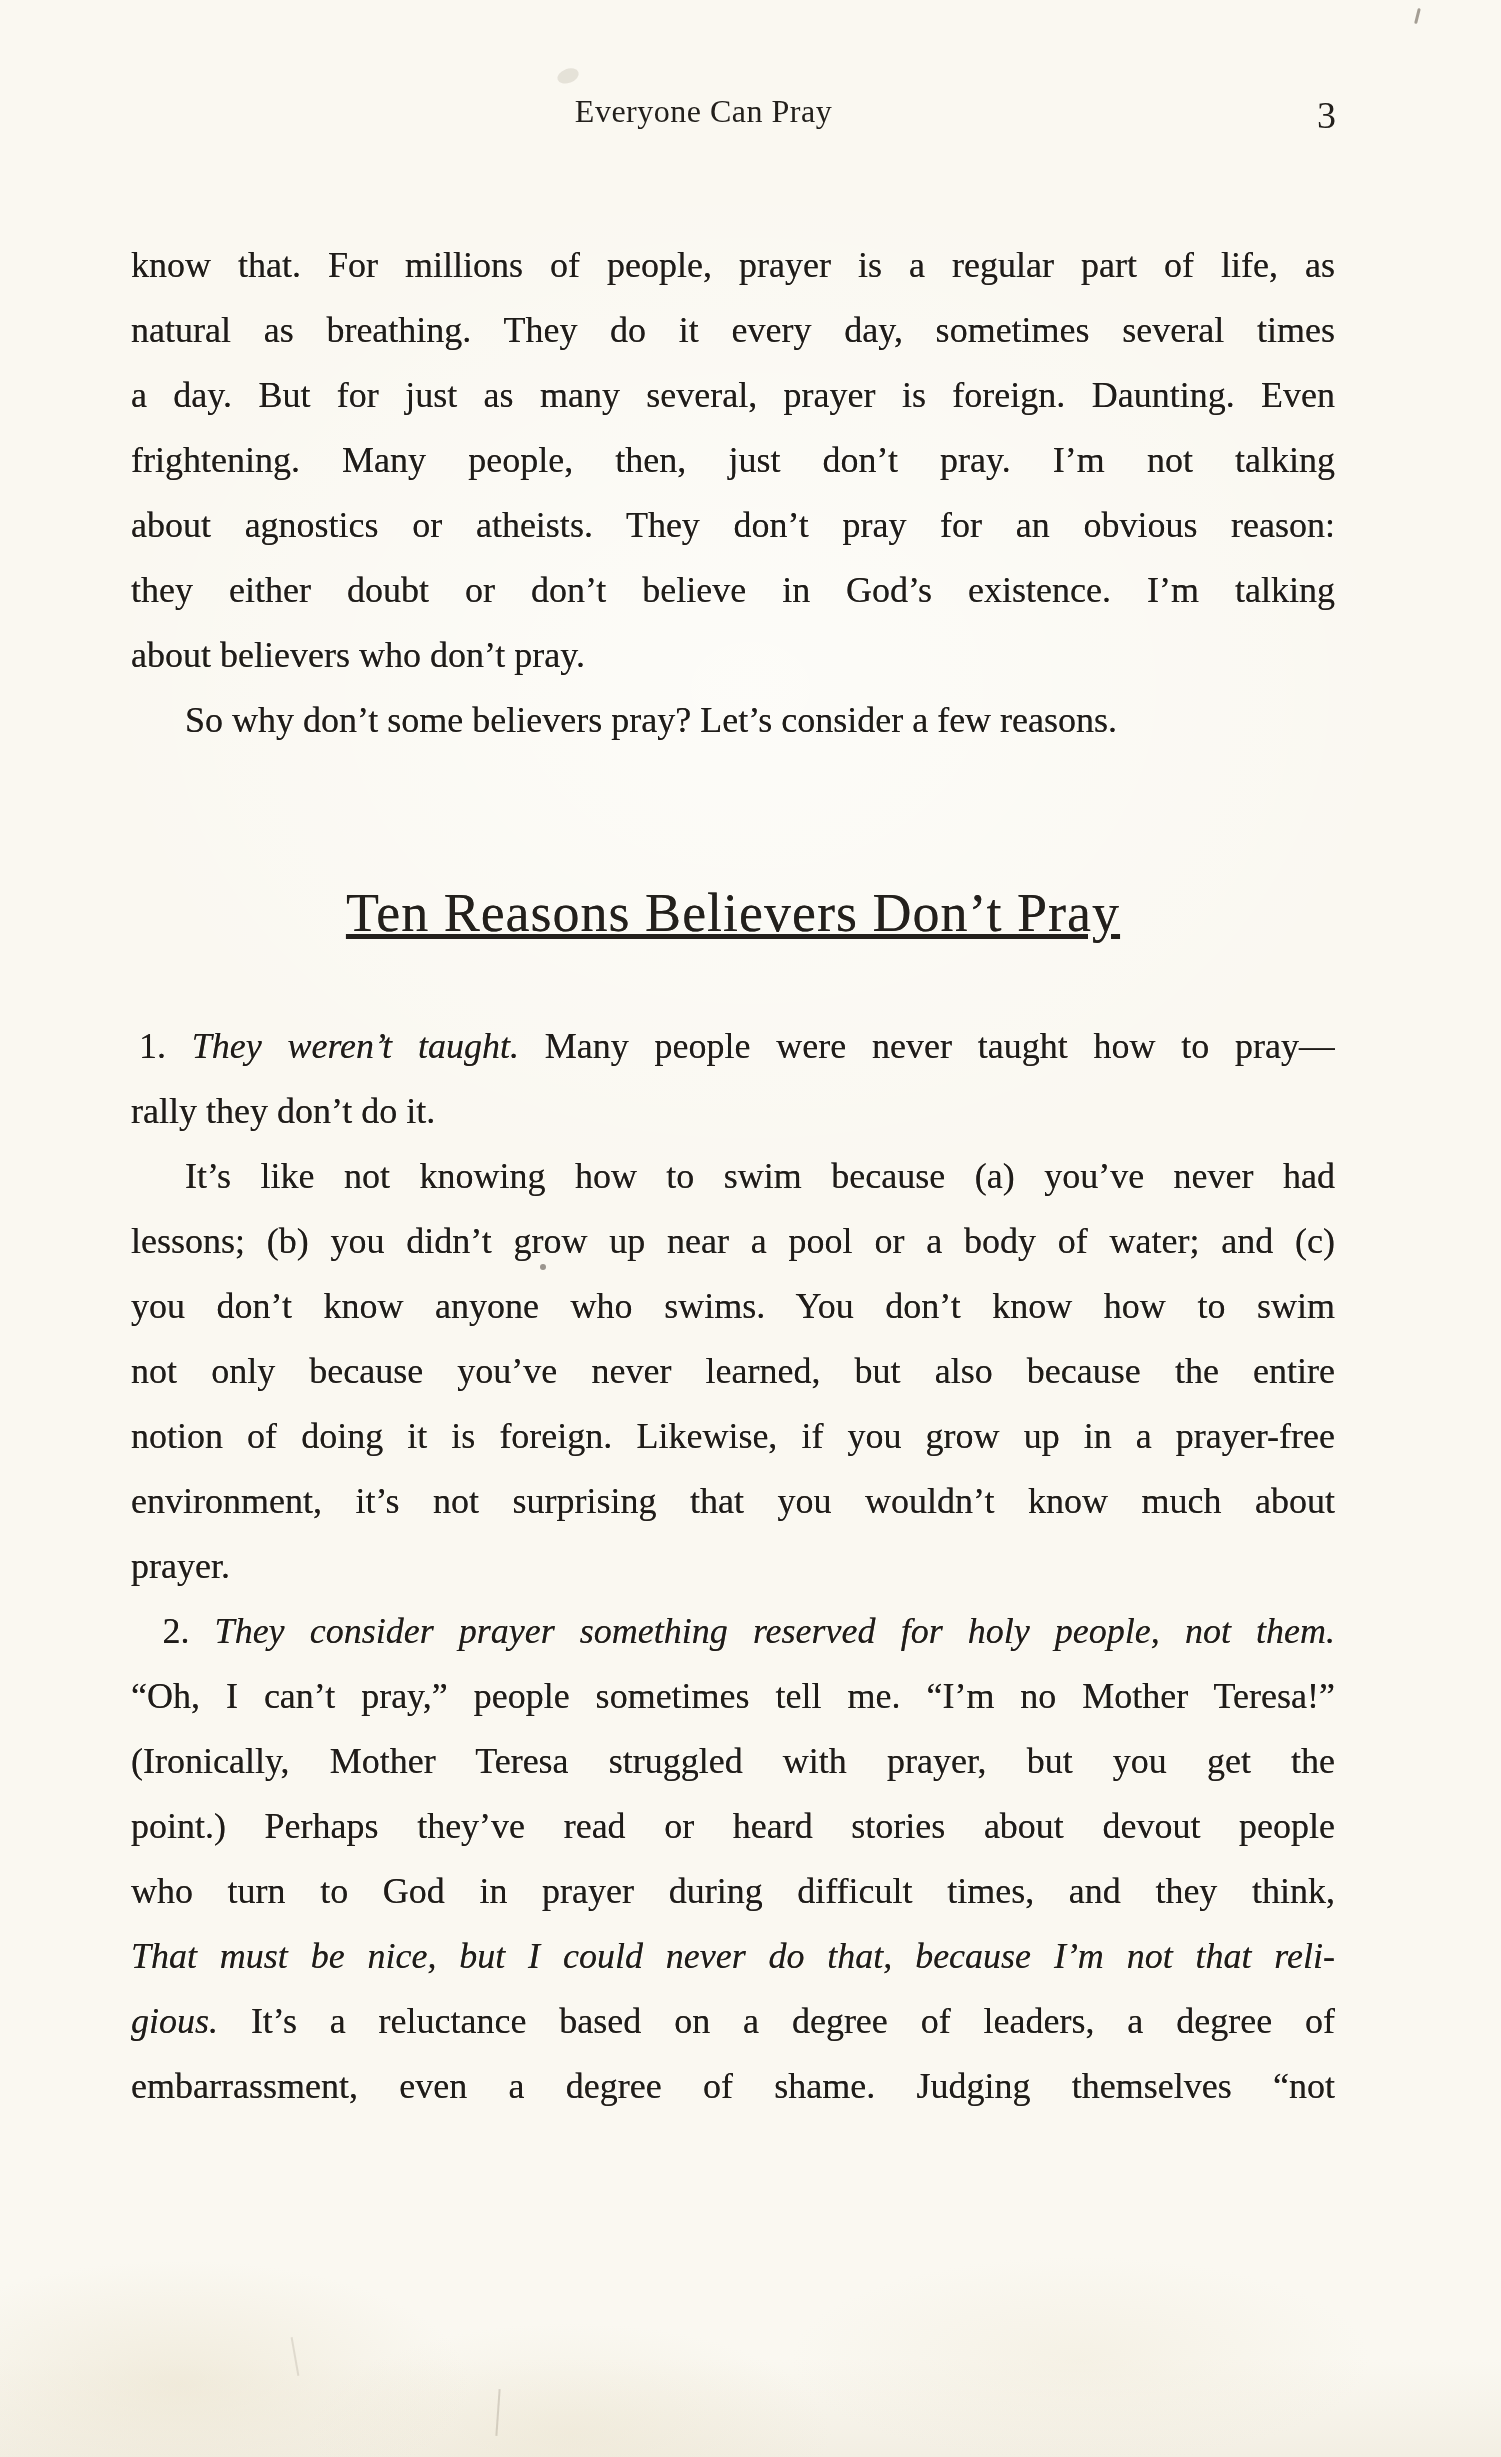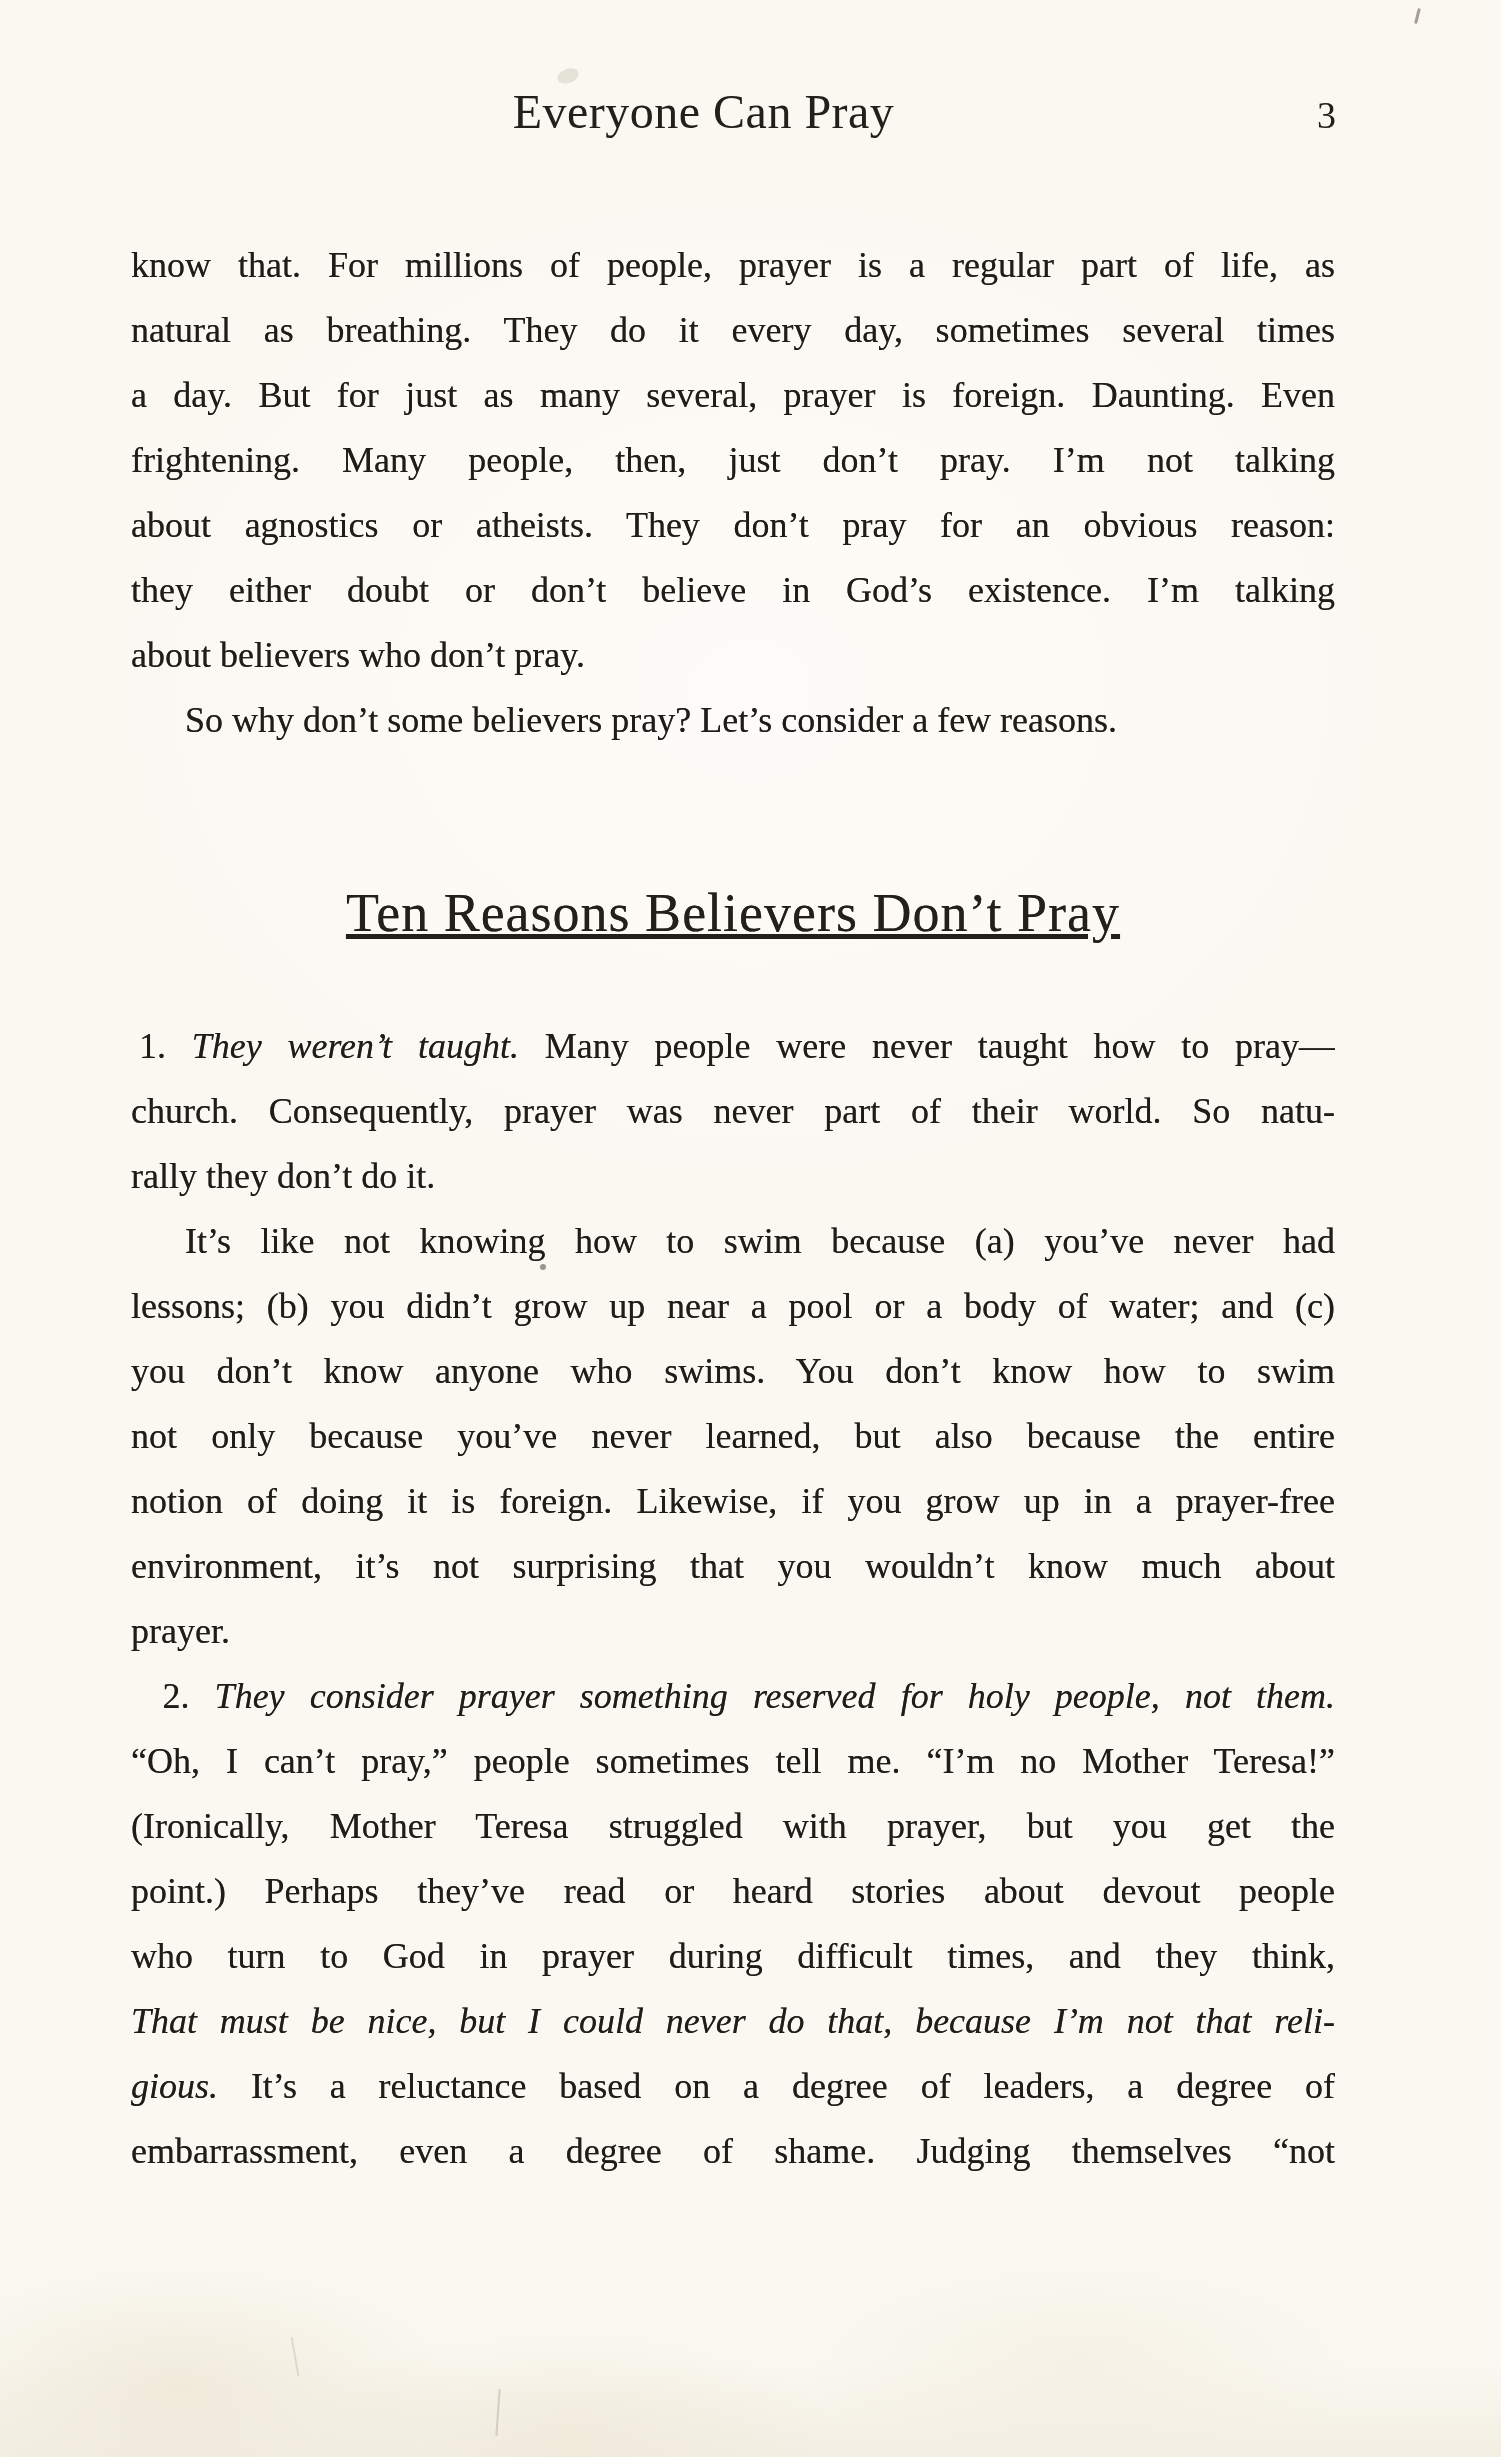--- a/index.html
+++ b/index.html
@@ -18,21 +18,21 @@
       radial-gradient(ellipse 414px 148px at 72% 96%, rgba(238,231,212,0.40), transparent 70%),
       radial-gradient(ellipse 887px 690px at 50% 28%, rgba(255,255,254,0.55), transparent 75%),
       linear-gradient(to bottom, rgba(250,248,242,0) 96%, rgba(229,221,201,0.35) 100%),
       #faf8f1;
   }
 
   .running-title {
     position: absolute;
     top: 89px; left: 131px; width: 1145px;
     text-align: center;
-    font-size: 48px;
+    font-size: 32px;
     line-height: 45px;
     letter-spacing: 0.5px;
     color: #23201c;
   }
   .page-number {
     position: absolute;
     top: 93px; left: 1302px; width: 49px;
     text-align: center;
     font-size: 38px;
     line-height: 45px;
@@ -118,21 +118,20 @@
       <div class="line"><span>about agnostics or atheists. They don’t pray for an obvious reason:</span></div>
       <div class="line"><span>they either doubt or don’t believe in God’s existence. I’m talking</span></div>
       <div class="line l"><span>about believers who don’t pray.</span></div>
       <div class="line l" style="padding-left: 54px;"><span>So why don’t some believers pray? Let’s consider a few reasons.</span></div>
     </div>
 
   <div class="section-heading">Ten Reasons Believers Don’t Pray</div>
 
   <div class="text-block block-2">
       <div class="line" style="padding-left: 7.9px;"><span>1. </span><span class="it">They weren’t taught.</span><span> Many people were never taught how to pray—</span></div>
-      <div class="line"><span>church. Consequently, prayer was never part of their world. So natu-</span></div>
       <div class="line l"><span>rally they don’t do it.</span></div>
       <div class="line" style="padding-left: 54px;"><span>It’s like not knowing how to swim because (a) you’ve never had</span></div>
       <div class="line"><span>lessons; (b) you didn’t grow up near a pool or a body of water; and (c)</span></div>
       <div class="line"><span>you don’t know anyone who swims. You don’t know how to swim</span></div>
       <div class="line"><span>not only because you’ve never learned, but also because the entire</span></div>
       <div class="line"><span>notion of doing it is foreign. Likewise, if you grow up in a prayer-free</span></div>
       <div class="line"><span>environment, it’s not surprising that you wouldn’t know much about</span></div>
       <div class="line l"><span>prayer.</span></div>
       <div class="line" style="padding-left: 31.5px;"><span>2. </span><span class="it">They consider prayer something reserved for holy people, not them.</span></div>
       <div class="line"><span>“Oh, I can’t pray,” people sometimes tell me. “I’m no Mother Teresa!”</span></div>

